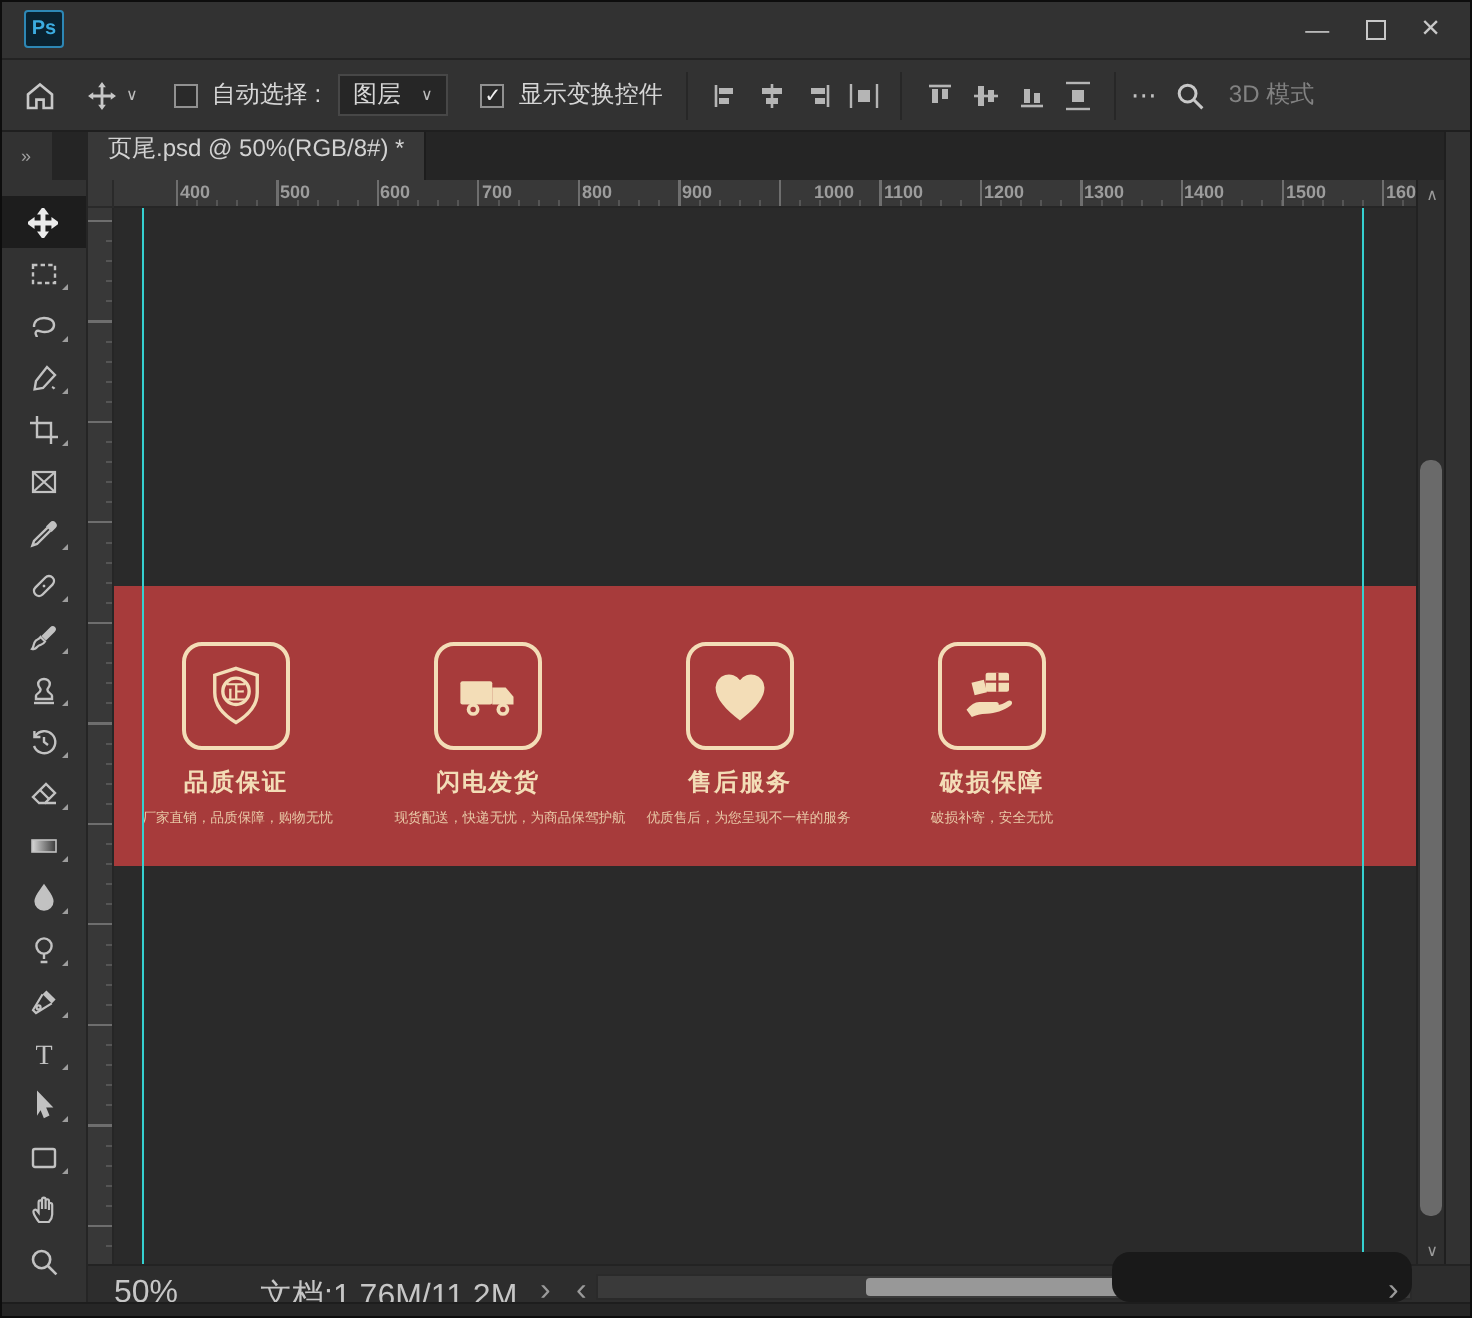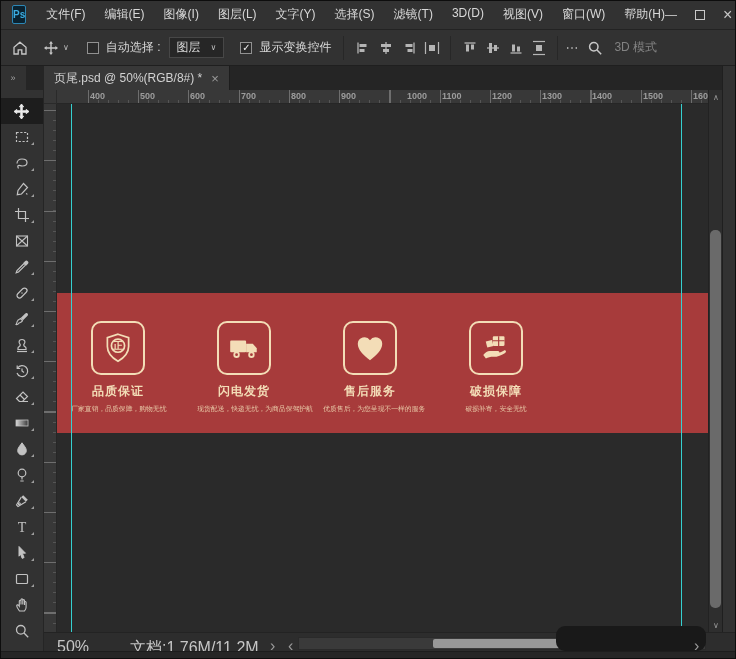--- a/index.html
+++ b/index.html
@@ -35,21 +35,21 @@
   .alibtn { width:23px; height:22px; display:flex; align-items:center; justify-content:center; }
   .dim { color:#828282; }
   .more-dots { font-size:13px; color:#c0c0c0; letter-spacing:1px; }
 
   
   #tabrow { position:absolute; left:26px; top:66px; width:696px; height:24px; background:#252525; z-index:4; }
   .dock-toggle { position:absolute; left:0; top:66px; width:26px; height:24px; background:#323232;
                  color:#a2a2a2; font-size:9px; display:flex; align-items:center; justify-content:center; z-index:5; }
   .doc-tab { position:absolute; left:18px; top:0; height:24px; background:#383838; color:#d2d2d2;
              font-size:12px; display:flex; align-items:center; gap:9px; padding:0 10px;
-             border-right:1px solid #1d1d1d; }
+             border-right:1px solid #1d1d1d;flex-direction:column; }
   .tab-close { color:#9a9a9a; font-size:13px; }
 
   
   .ruler-corner { position:absolute; left:44px; top:90px; width:13px; height:14px; background:#383838;
                   border-right:1px solid #2a2a2a; border-bottom:1px solid #2a2a2a; z-index:6; }
   #hruler { position:absolute; left:57px; top:90px; width:651px; height:14px; background:#383838;
             border-bottom:1px solid #262626; z-index:6; overflow:hidden;
             background-image:
               repeating-linear-gradient(to right, #6e6e6e 0 1px, transparent 1px 50.25px),
               repeating-linear-gradient(to right, #555555 0 1px, transparent 1px 10.05px);
@@ -113,33 +113,20 @@
   #bottomedge { position:absolute; left:0; top:651px; width:736px; height:8px; background:#262626;
                 border-top:1px solid #1d1d1d; z-index:9; }
 </style>
 </head>
 <body>
 
 <div id="window">
 
   <header id="menubar">
     <div class="pslogo">Ps</div>
-    <nav id="menu-items">
-      <span>文件(F)</span>
-      <span>编辑(E)</span>
-      <span>图像(I)</span>
-      <span>图层(L)</span>
-      <span>文字(Y)</span>
-      <span>选择(S)</span>
-      <span>滤镜(T)</span>
-      <span>3D(D)</span>
-      <span>视图(V)</span>
-      <span>窗口(W)</span>
-      <span>帮助(H)</span>
-    </nav>
     <div class="win-controls">
       <span class="wc-min">—</span>
       <span class="wc-max"></span>
       <span class="wc-close">×</span>
     </div>
   </header>
 
   <div id="optionsbar">
     <span class="ob-item" style="margin-left:12px">
       <svg width="16" height="16" viewBox="0 0 16 16" fill="none" stroke="#c8c8c8" stroke-width="1.3">

